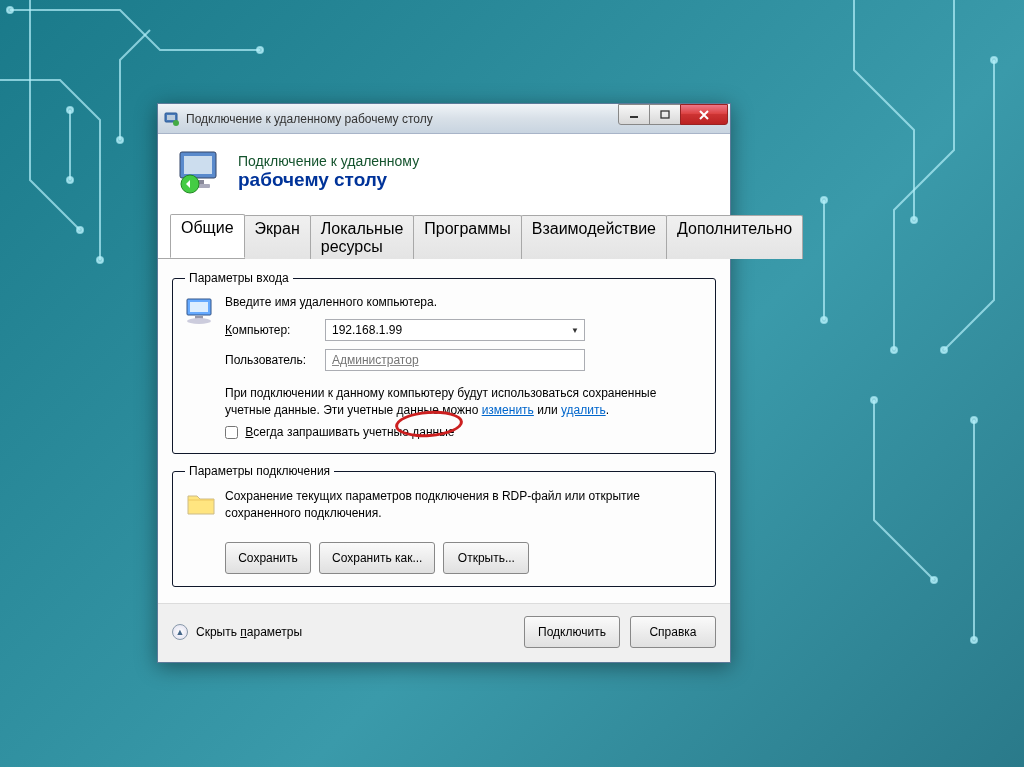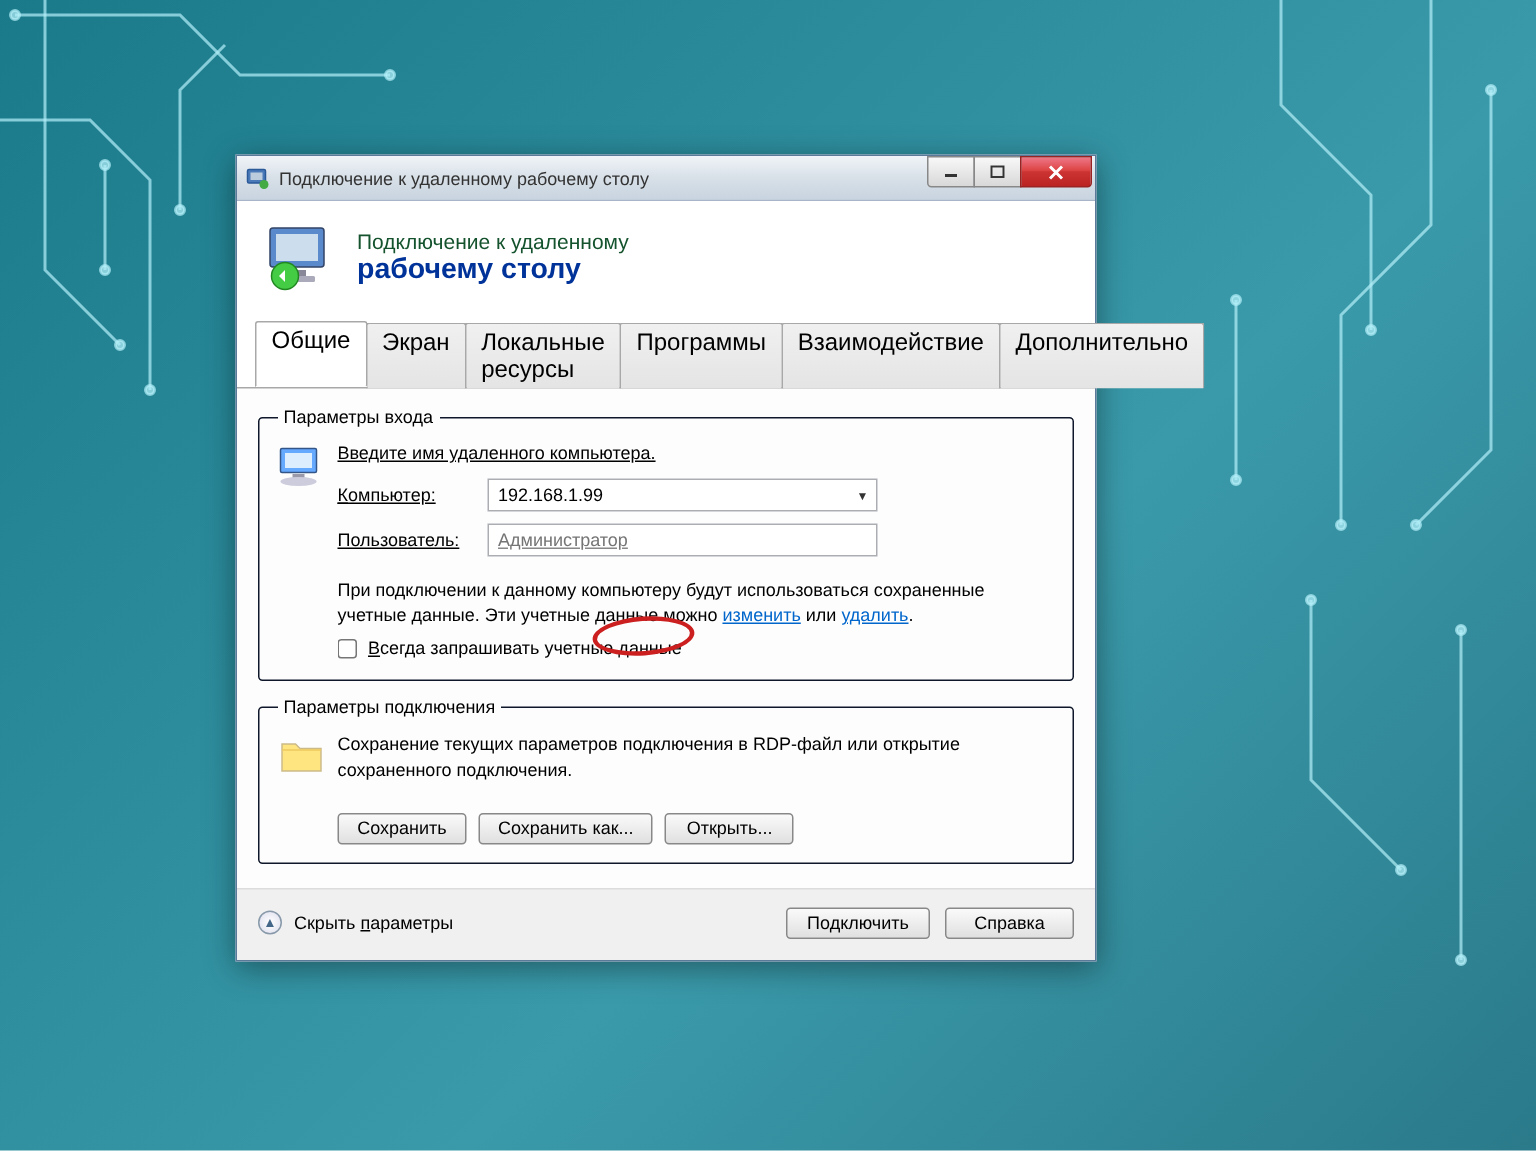--- a/index.html
+++ b/index.html
@@ -113,24 +113,24 @@
       border-radius: 3px;
       padding: 10px 12px 12px 12px;
       margin-bottom: 10px;
     }
     fieldset legend { font-size: 12px; padding: 0 4px; }
     
     .group-body { display: flex; }
     .group-icon { width: 40px; flex-shrink: 0; }
     .group-fields { flex: 1; }
     
-    .instr { margin-bottom: 10px; text-decoration: underline; }
+    .instr { margin-bottom: 10px; }
     
     .field-row { display: flex; align-items: center; margin-bottom: 8px; }
-    .field-label { width: 100px; text-decoration: underline; }
+    .field-label { width: 100px; }
     .field-label u { text-decoration: underline; }
     
     .combo {
       display: flex;
       width: 260px;
       height: 22px;
       border: 1px solid #abadb3;
       background: #fff;
     }
     .combo input {
@@ -163,21 +163,21 @@
       transform: rotate(-4deg);
     }
     .check-row { margin-top: 4px; }
     .check-row input { vertical-align: middle; margin-right: 4px; }
     
     .conn-fields { display: flex; }
     .conn-text { margin-bottom: 20px; line-height: 1.4; }
     .btn-row { display: flex; gap: 8px; }
     .btn {
       min-width: 86px;
-      height: 21px;
+      height: 32px;
       padding: 0 12px;
       border: 1px solid #888;
       background: linear-gradient(to bottom, #fafafa, #e0e0e0);
       font: inherit;
       border-radius: 3px;
       cursor: default;
     }
     
     .footer {
       display: flex;

